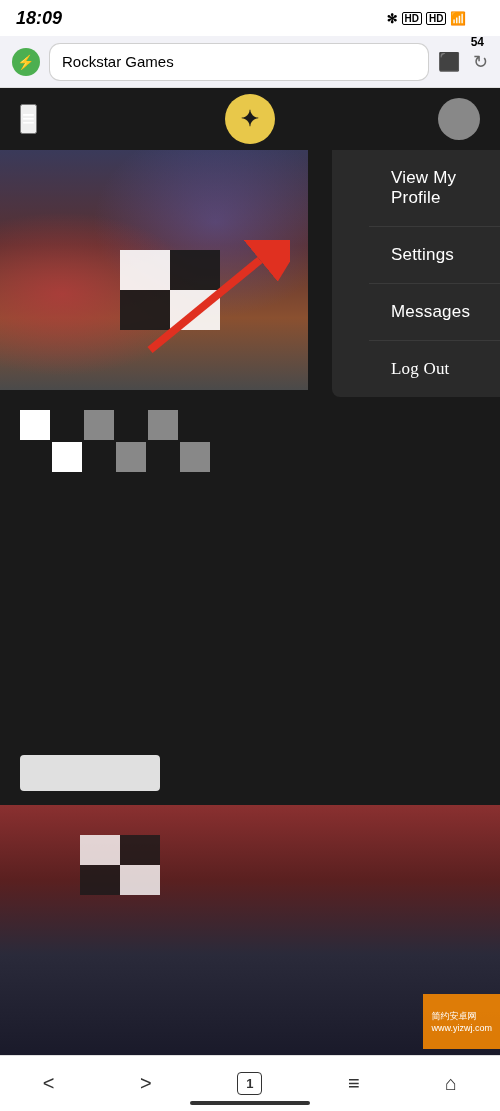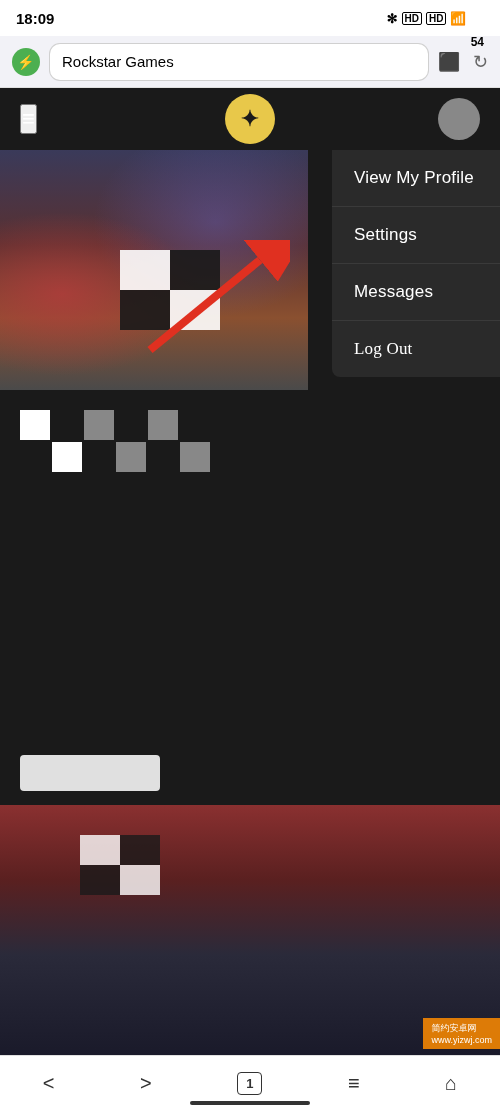--- a/index.html
+++ b/index.html
@@ -16,21 +16,21 @@
     .status-bar {
       background: #fff;
       height: 36px;
       display: flex;
       align-items: center;
       justify-content: space-between;
       padding: 0 16px;
       font-size: 14px;
       font-weight: 600;
     }
-    .status-time { font-weight: 700; font-size: 15px; }
+    .status-time { font-weight: 700; font-size: 18px; font-style: italic; }
     .status-icons { display: flex; align-items: center; gap: 4px; font-size: 12px; }
 
     
     .browser-bar {
       background: #f2f2f7;
       height: 52px;
       display: flex;
       align-items: center;
       padding: 0 12px;
       gap: 10px;
@@ -152,20 +152,21 @@
 
     
     .dropdown-menu {
       position: absolute;
       top: 0;
       right: 0;
       width: 168px;
       background: #2a2a2a;
       z-index: 100;
       border-radius: 0 0 0 8px;
+      padding-left: 37px;
     }
     .dropdown-item {
       padding: 18px 22px;
       color: #fff;
       font-size: 17px;
       font-weight: 400;
       cursor: pointer;
       border-bottom: 1px solid #3a3a3a;
       letter-spacing: 0.2px;
     }
@@ -251,21 +252,21 @@
       background: #333;
       border-radius: 2px;
     }
 
     
     .watermark {
       position: absolute;
       bottom: 62px;
       right: 0;
       background: rgba(255,140,0,0.85);
-      padding: 4px 8px;
+      padding: 16px 8px;
       font-size: 9px;
       color: #fff;
       z-index: 999;
     }
     .wifi-icon { font-size: 13px; }
   </style>
 </head>
 <body>
 
 <div class="status-bar">

